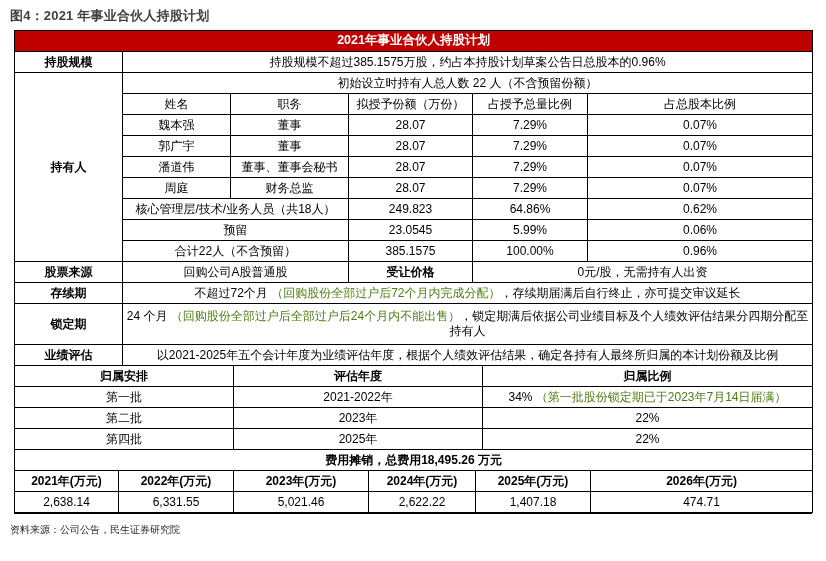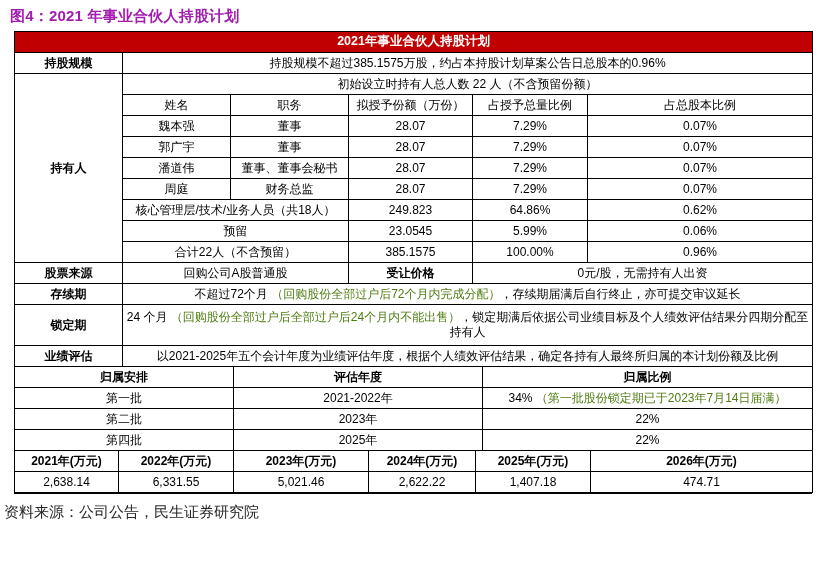--- a/index.html
+++ b/index.html
@@ -6,23 +6,23 @@
   .page {
     width: 826px; height: 561px;
     background: #ffffff;
     font-family: "Liberation Sans", sans-serif;
     color: #000000;
     position: relative;
     box-sizing: border-box;
     overflow: hidden;
   }
   .fig-title {
-    font-size: 15px;
+    font-size: 13px;
     font-weight: bold;
-    color: #a21caf;
+    color: #404040;
     padding: 7px 0 5px 10px;
     letter-spacing: 0.2px;
   }
   .tablewrap {
     margin-left: 14px;
     width: 798px;
     border-bottom: 1px solid #000;
   }
   table.t {
     border-collapse: collapse;
@@ -48,23 +48,23 @@
     font-weight: bold;
     font-size: 12.5px;
     height: 21px;
   }
   .lbl { font-weight: bold; }
   .bold { font-weight: bold; }
   .red { color: #4d7c0f; }
   tr.tall td { height: 40px; }
   .wrap { white-space: normal !important; margin-top: 38px; }
   .source {
-    font-size: 15px;
+    font-size: 10px;
     color: #262626;
-    padding: 9px 0 0 4px;
+    padding: 9px 0 0 10px;
   }
 </style>
 </head>
 <body>
 
 <div class="page">
 
   <div class="fig-title">图4：2021 年事业合伙人持股计划</div>
 
   <div class="tablewrap">
@@ -198,20 +198,23 @@
       <colgroup>
         <col style="width:104px">
           <col style="width:115px">
           <col style="width:135px">
         <col style="width:107px">
           <col style="width:115px">
           <col style="width:222px">
       </colgroup>
       <tbody>
         <tr>
+          <td colspan="6" class="bold">费用摊销，总费用18,495.26 万元</td>
+        </tr>
+        <tr>
           <td class="bold">2021年(万元)</td>
           <td class="bold">2022年(万元)</td>
           <td class="bold">2023年(万元)</td>
           <td class="bold">2024年(万元)</td>
           <td class="bold">2025年(万元)</td>
           <td class="bold">2026年(万元)</td>
         </tr>
         <tr>
           <td>2,638.14</td>
           <td>6,331.55</td>

